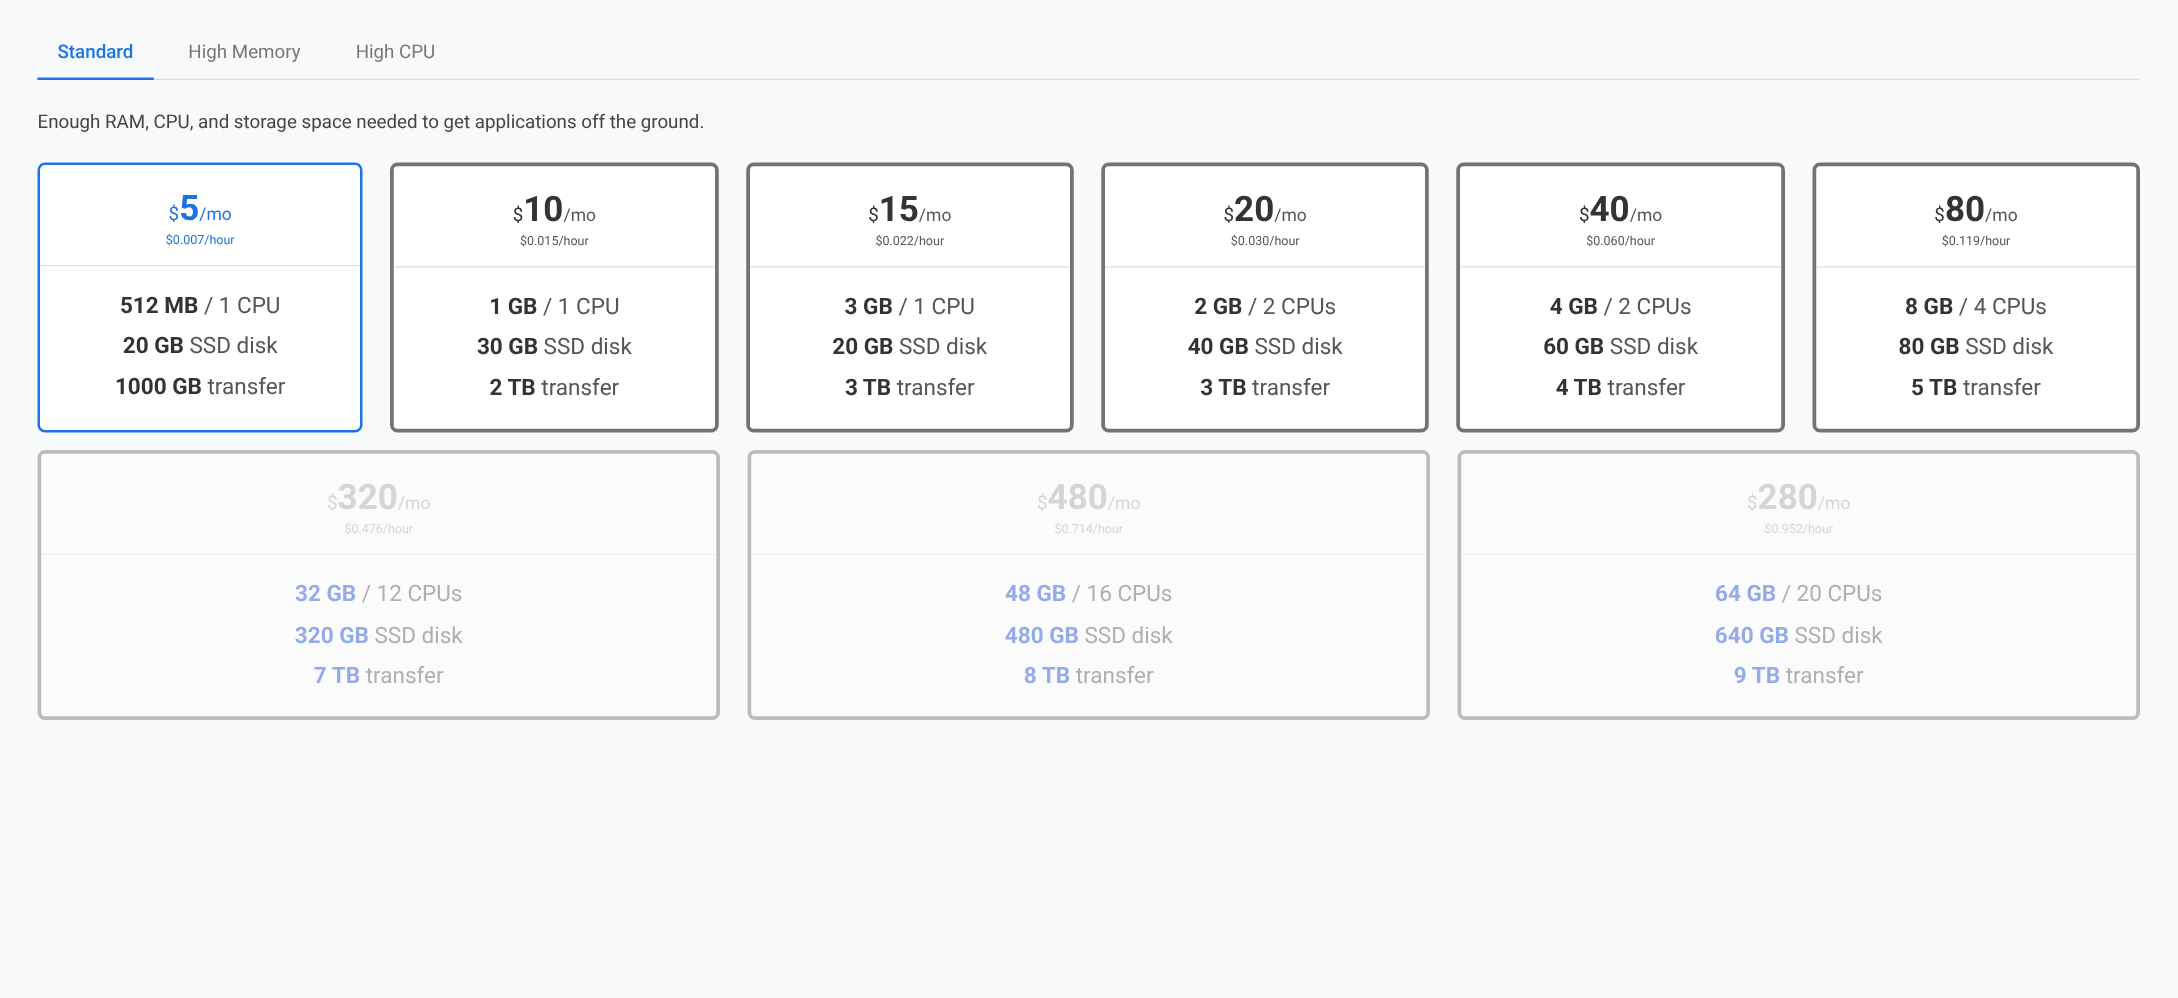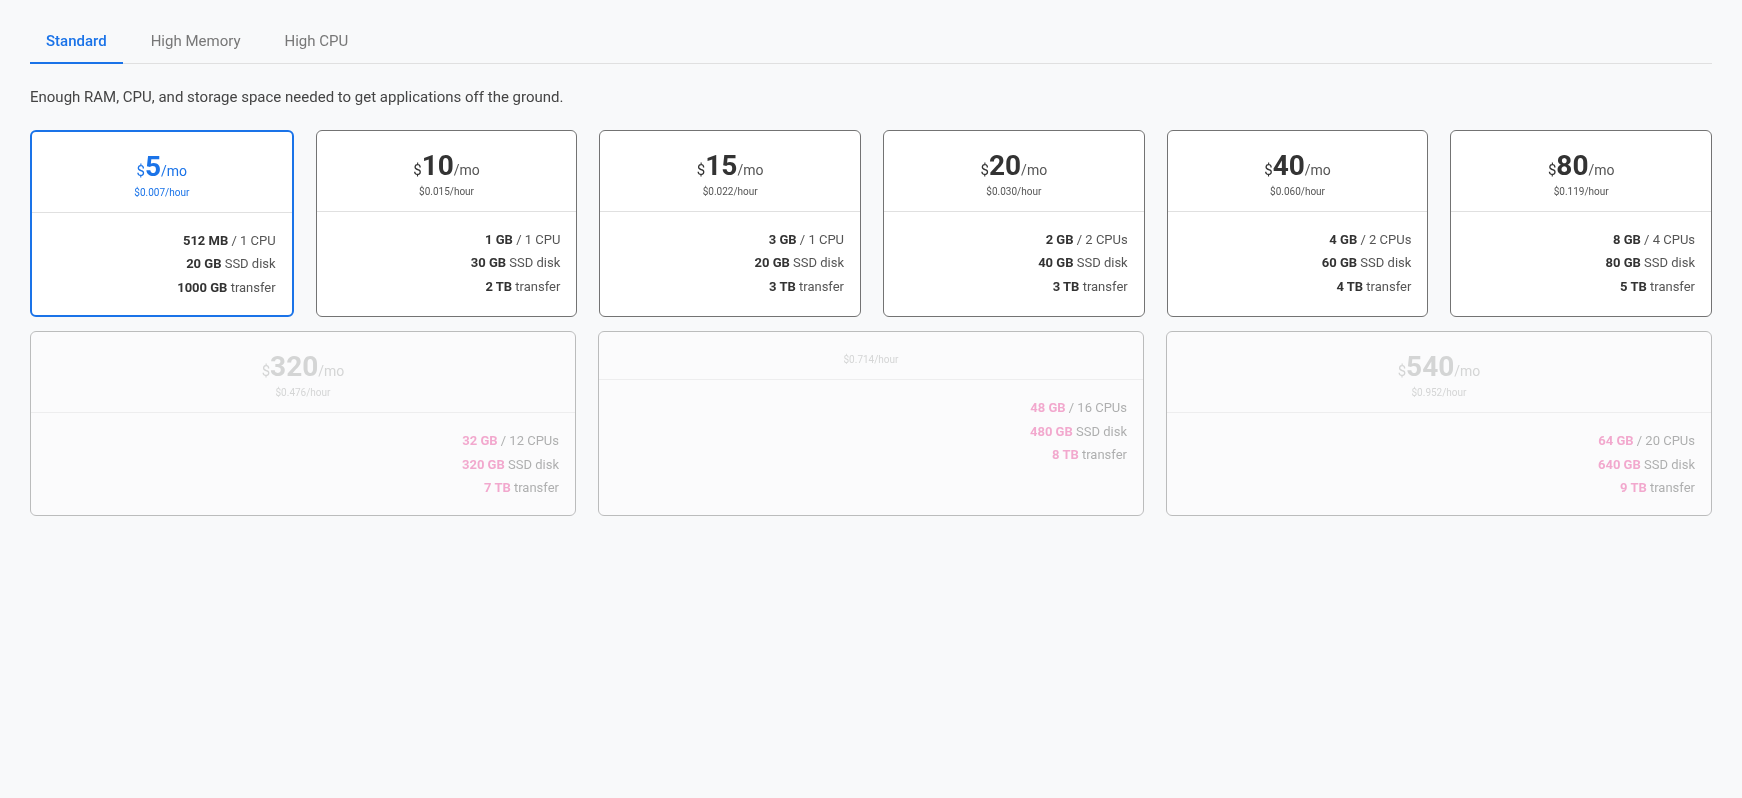--- a/index.html
+++ b/index.html
@@ -42,21 +42,21 @@
 
     .grid-row {
       display: flex;
       gap: 22px;
       margin-bottom: 14px;
       flex-wrap: nowrap;
     }
 
     .plan-card {
       flex: 1;
-      border: 1px solid #737373;
+      border: 3px solid #737373;
       border-radius: 6px;
       background: #fff;
       overflow: hidden;
       cursor: pointer;
     }
 
     .plan-card.selected {
       border: 2px solid #1a73e8;
     }
 
@@ -106,33 +106,33 @@
       color: #555;
       margin-top: 4px;
     }
 
     .plan-card.selected .price-hour {
       color: #1a73e8;
     }
 
     .card-specs {
       padding: 16px;
-      text-align: right;
-      font-size: 13px;
+      text-align: center;
+      font-size: 18px;
       color: #555;
       line-height: 1.8;
     }
 
     .card-specs .bold {
       font-weight: 700;
       color: #333;
     }
 
     .plan-card.disabled .card-specs .bold {
-      color: #ec4899;
+      color: #1d4ed8;
     }
 
     .plan-card.disabled .price-mo,
     .plan-card.disabled .price-mo .dollar,
     .plan-card.disabled .price-mo .amount,
     .plan-card.disabled .price-mo .unit,
     .plan-card.disabled .price-hour {
       color: #aaa;
     }
   </style>
@@ -239,32 +239,35 @@
           <div class="price-hour">$0.476/hour</div>
         </div>
         <div class="card-specs">
           <div><span class="bold">32 GB</span> / 12 CPUs</div>
           <div><span class="bold">320 GB</span> SSD disk</div>
           <div><span class="bold">7 TB</span> transfer</div>
         </div>
       </div>
       <div class="plan-card disabled">
         <div class="card-price">
+          <div class="price-mo">
+            <span class="dollar">$</span><span class="amount">480</span><span class="unit">/mo</span>
+          </div>
           <div class="price-hour">$0.714/hour</div>
         </div>
         <div class="card-specs">
           <div><span class="bold">48 GB</span> / 16 CPUs</div>
           <div><span class="bold">480 GB</span> SSD disk</div>
           <div><span class="bold">8 TB</span> transfer</div>
         </div>
       </div>
       <div class="plan-card disabled">
         <div class="card-price">
           <div class="price-mo">
-            <span class="dollar">$</span><span class="amount">540</span><span class="unit">/mo</span>
+            <span class="dollar">$</span><span class="amount">280</span><span class="unit">/mo</span>
           </div>
           <div class="price-hour">$0.952/hour</div>
         </div>
         <div class="card-specs">
           <div><span class="bold">64 GB</span> / 20 CPUs</div>
           <div><span class="bold">640 GB</span> SSD disk</div>
           <div><span class="bold">9 TB</span> transfer</div>
         </div>
       </div>
     </div>

